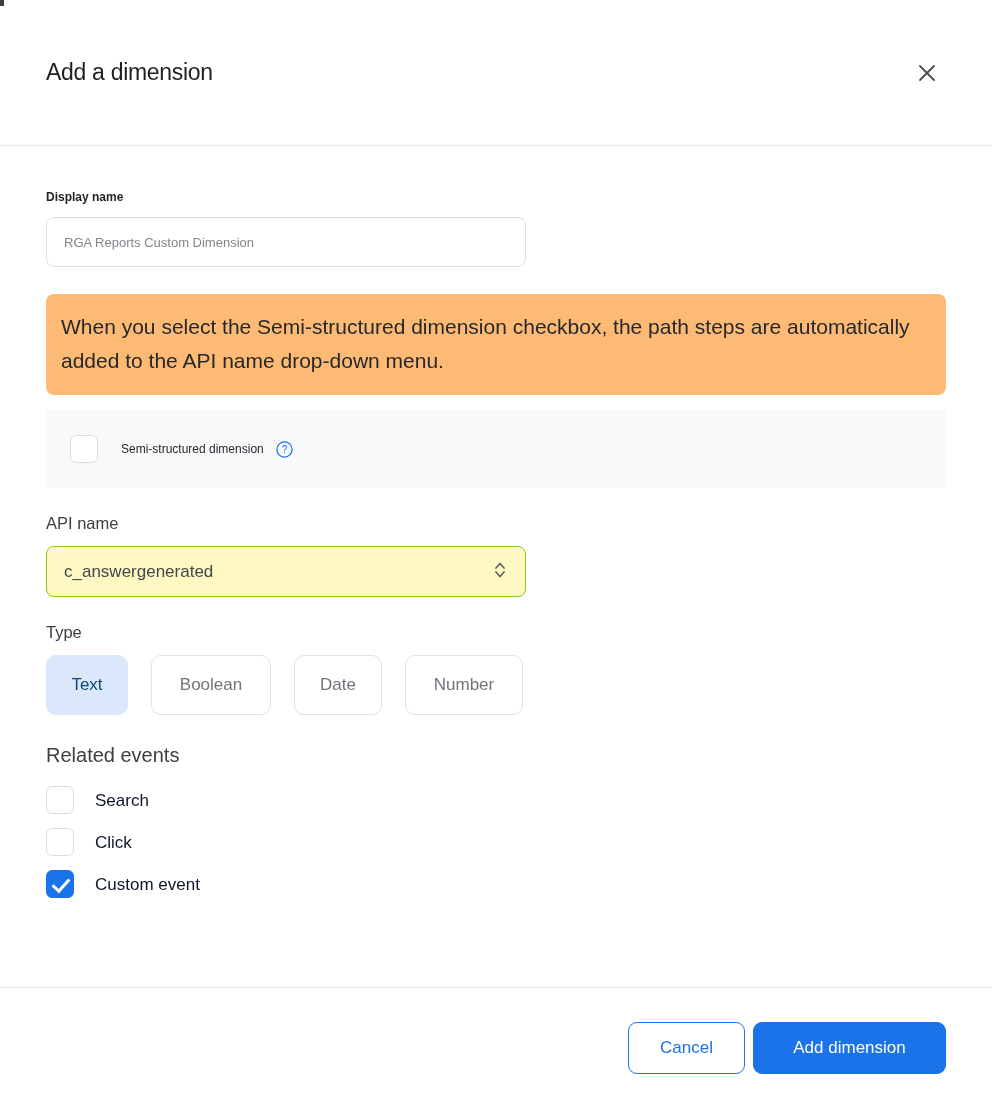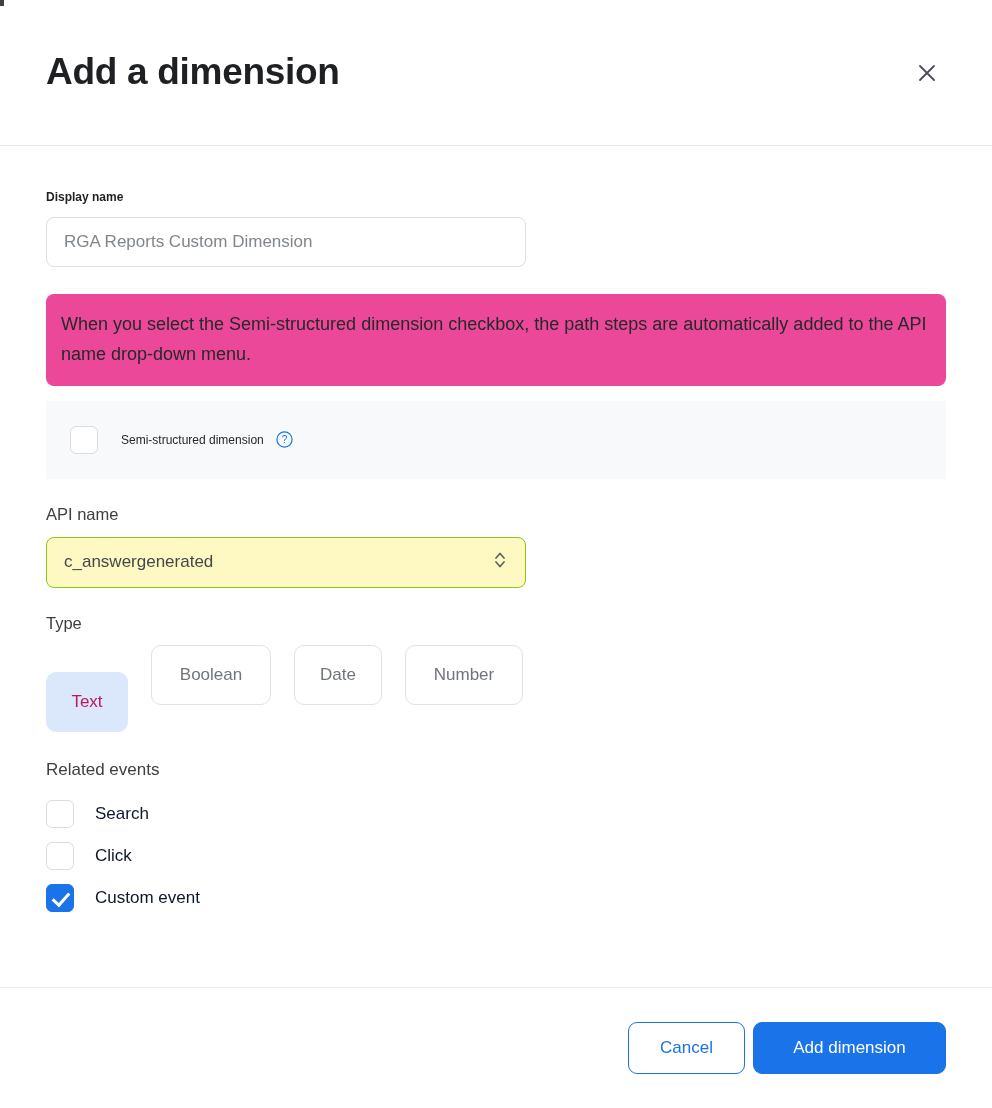--- a/index.html
+++ b/index.html
@@ -29,22 +29,22 @@
   .modal-header {
     height: 146px;
     flex: 0 0 146px;
     border-bottom: 1px solid #e8eaed;
     display: flex;
     align-items: center;
     justify-content: space-between;
     padding: 0 40px 0 46px;
   }
   .modal-title {
-    font-size: 37px;
-    font-weight: bold;
+    font-size: 23px;
+    font-weight: normal;
     letter-spacing: -0.3px;
     color: #1f2023;
     margin: 0;
     line-height: 1.1;
   }
   .close-btn {
     width: 34px;
     height: 34px;
     display: flex;
     align-items: center;
@@ -79,36 +79,36 @@
     line-height: 1.2;
   }
 
   .text-input {
     width: 480px;
     height: 50px;
     border: 1px solid #dcdfe3;
     border-radius: 8px;
     padding: 0 17px;
     font-family: "Liberation Sans", sans-serif;
-    font-size: 17px;
+    font-size: 13px;
     color: #80868b;
     background: #fff;
     outline: none;
     display: block;
   }
   .text-input::placeholder { color: #80868b; }
 
   
   .info-banner {
     margin-top: 27px;
-    background: #ec4899;
+    background: #fdba74;
     border-radius: 8px;
     padding: 16px 18px 17px 15px;
     width: 900px;
-    font-size: 18px;
+    font-size: 21px;
     line-height: 1.62;
     color: #26282c;
   }
 
   
   .semi-row {
     margin-top: 15px;
     background: #f8f9fa;
     width: 900px;
     height: 78px;
@@ -199,31 +199,30 @@
     font-size: 17px;
     cursor: pointer;
     padding: 0 26px;
     display: flex;
     align-items: center;
     justify-content: center;
   }
   .type-btn.selected {
     background: #dbe8fc;
     border-color: #dbe8fc;
-    color: #be185d;
-    margin-top: 27px;
+    color: #0c4a6e;
   }
   .type-btn.w-text { width: 82px; padding: 0; }
   .type-btn.w-boolean { width: 120px; padding: 0; }
   .type-btn.w-date { width: 88px; padding: 0; }
   .type-btn.w-number { width: 118px; padding: 8px; }
 
   
   .section-title {
-    font-size: 17px;
+    font-size: 20px;
     color: #3c4043;
     margin: 28px 0 12px 0;
     line-height: 1.2;
   }
   .event-row {
     display: flex;
     align-items: center;
     height: 42px;
   }
   .event-label {

